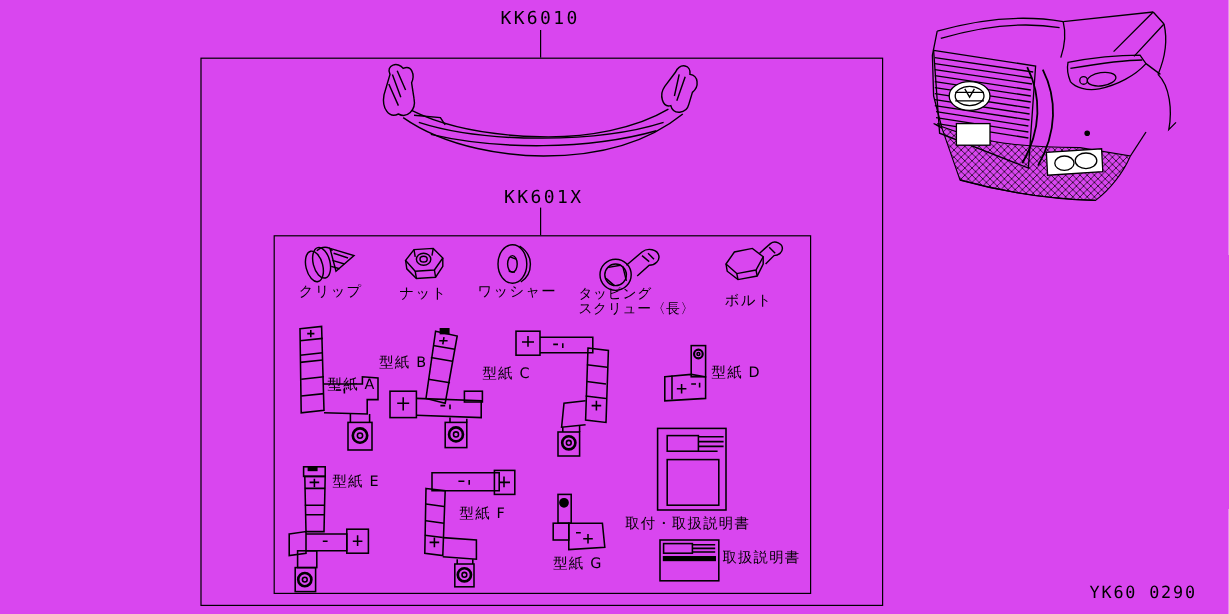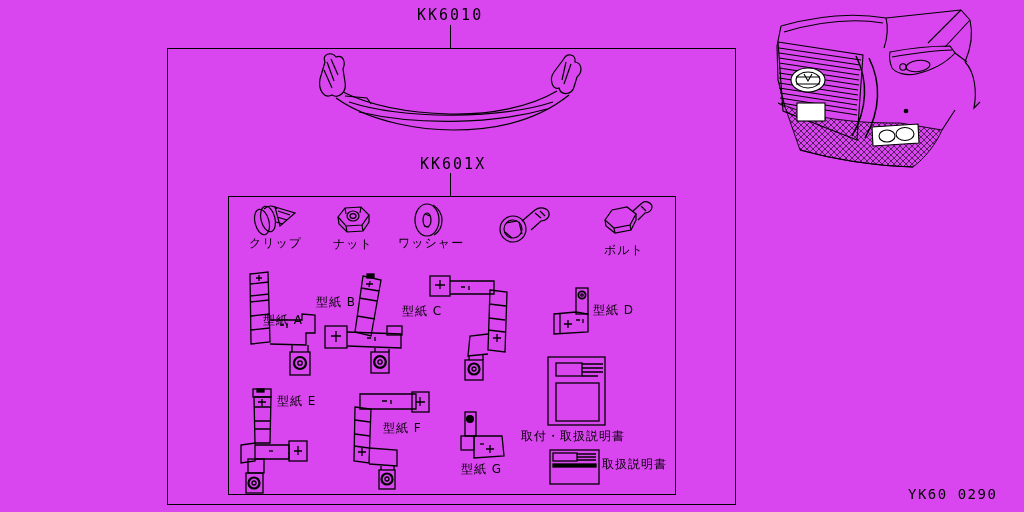--- a/index.html
+++ b/index.html
@@ -83,20 +83,24 @@
 
   <svg class="abs" style="left:495px;top:204px;" width="66" height="42" viewBox="0 0 66 42">
     <g stroke="#000" fill="none" stroke-width="1.2">
       <circle cx="18" cy="25" r="13"></circle>
       <circle cx="18" cy="25" r="9"></circle>
       <path d="M11,19 L22,17 M10,28 L17,34 M24,18 L27,30"></path>
       <path d="M27,17 L40,6 C45,2 53,4 54,9 C55,13 51,17 46,17 L36,26"></path>
       <path d="M40,9 L46,14 M45,7 L50,12"></path>
     </g>
   </svg>
+  <div class="jl2" style="left:482px;top:238px;">
+    <div>タッピング</div>
+    <div>スクリュー〈長〉</div>
+  </div>
 
   <svg class="abs" style="left:600px;top:198px;" width="54" height="44" viewBox="0 0 54 44">
     <g stroke="#000" fill="none" stroke-width="1.2">
       <path d="M5,22 L12,12 L27,9 L36,16 L30,27 L14,30 Z"></path>
       <path d="M5,22 L6,28 L15,35 L31,32 L36,22 L36,16"></path>
       <path d="M14,30 L15,35 M30,27 L31,32"></path>
       <path d="M33,13 L42,5 C46,2 52,5 52,9 C52,12 49,15 45,15 L38,22"></path>
       <path d="M41,8 L46,13"></path>
     </g>
   </svg>
@@ -108,21 +112,21 @@
       <path d="M10,16 L29,14 M10,28 L29,26 M10,34 L29,32 M11,48 L30,46 M11,62 L30,60"></path>
       <path d="M19,7 L19,13 M16,10 L22,10"></path>
       <path d="M30,52 L62,52 L62,46 L75,47 L75,65 L66,65 L66,77 L30,76"></path>
       <path d="M40,57 L44,57 M47,56 L47,60"></path>
       <path d="M52,77 L52,84 M68,77 L68,84"></path>
       <rect x="50" y="84" width="20" height="23"></rect>
       <circle cx="60" cy="95" r="6" stroke-width="2.2"></circle>
       <circle cx="60" cy="95" r="2.2"></circle>
     </g>
   </svg>
-  <div class="jl" style="left:263px;top:314px;">型紙 A</div>
+  <div class="jl" style="left:273px;top:314px;">型紙 A</div>
 
   <svg class="abs" style="left:323px;top:272px;" width="84" height="104" viewBox="0 0 84 104">
     <g stroke="#000" fill="none" stroke-width="1.3">
       <rect x="44" y="2" width="7" height="4" fill="#000"></rect>
       <path d="M40,4 L58,8 L48,64 L32,60 Z"></path>
       <path d="M38,16 L56,19 M36,26 L54,29 M34,44 L52,47"></path>
       <path d="M47,9 L46,15 M43,12 L50,12"></path>
       <rect x="2" y="54" width="22" height="22"></rect>
       <path d="M13,59 L13,70 M8,64 L18,64"></path>
       <path d="M24,60 L78,62 L78,76 L24,74"></path>

